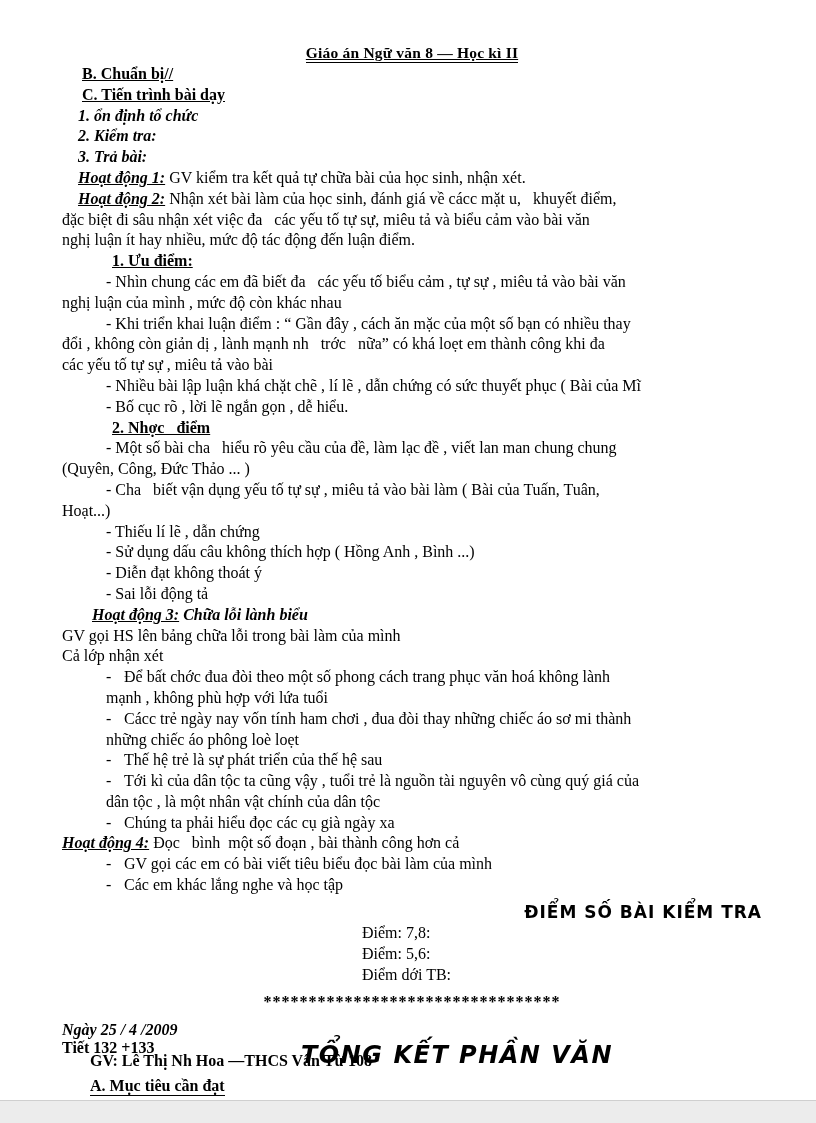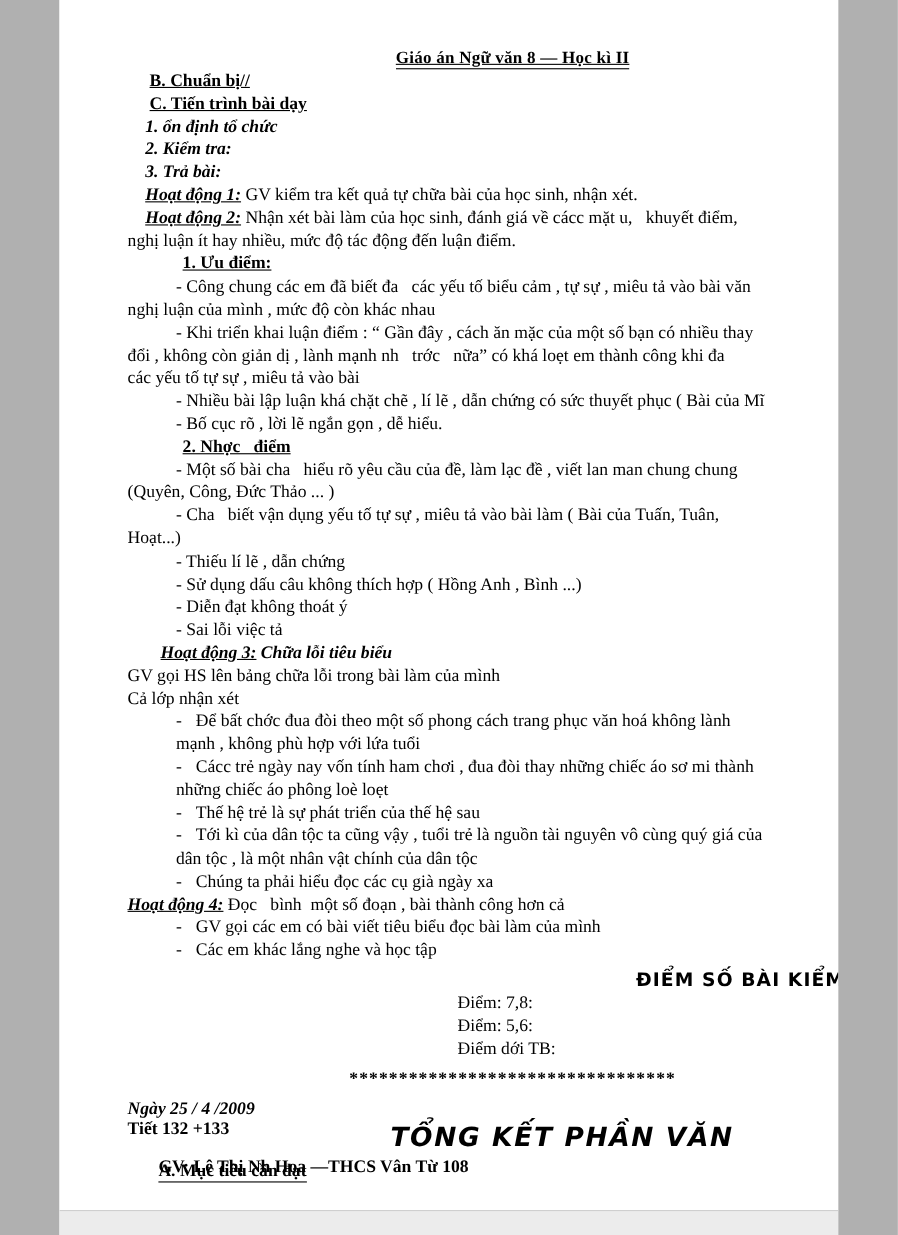--- a/index.html
+++ b/index.html
@@ -5,21 +5,21 @@
   html, body {
     margin: 0;
     padding: 0;
     background: #b0b0b0;
   }
   body {
     font-family: "Liberation Serif", serif;
   }
   .page {
     position: relative;
-    width: 708px;
+    width: 816px;
     height: 1123px;
     background: #ffffff;
     margin: 0 auto;
     overflow: hidden;
   }
   .sheet {
     position: absolute;
     left: 0;
     top: 0;
     width: 816px;
@@ -142,42 +142,43 @@
 
       <div class="line b u">B. Chuẩn bị//</div>
       <div class="line b u">C. Tiến trình bài dạy</div>
       <div class="line bi ind1">1. ổn định tổ chức</div>
       <div class="line bi ind1">2. Kiểm tra:</div>
       <div class="line bi ind1">3. Trả bài:</div>
 
       <div class="line ind1"><span class="biu">Hoạt động 1:</span><span> GV kiểm tra kết quả tự chữa bài của học sinh, nhận xét.</span></div>
 
       <div class="line ind1"><span class="biu">Hoạt động 2:</span><span> Nhận xét bài làm của học sinh, đánh giá về cácc mặt u,   khuyết điểm,</span></div>
+      <div class="line">đặc biệt đi sâu nhận xét việc đa   các yếu tố tự sự, miêu tả và biểu cảm vào bài văn</div>
       <div class="line">nghị luận ít hay nhiều, mức độ tác động đến luận điểm.</div>
 
       <div class="line b u ind2">1. Ưu điểm:</div>
-      <div class="line ind3">- Công chung các em đã biết đa   các yếu tố biểu cảm , tự sự , miêu tả vào bài văn</div>
+      <div class="line ind3">- Nhìn chung các em đã biết đa   các yếu tố biểu cảm , tự sự , miêu tả vào bài văn</div>
       <div class="line">nghị luận của mình , mức độ còn khác nhau</div>
       <div class="line ind3">- Khi triển khai luận điểm : “ Gần đây , cách ăn mặc của một số bạn có nhiều thay</div>
       <div class="line">đổi , không còn giản dị , lành mạnh nh   trớc   nữa” có khá loẹt em thành công khi đa</div>
       <div class="line">các yếu tố tự sự , miêu tả vào bài</div>
       <div class="line ind3">- Nhiều bài lập luận khá chặt chẽ , lí lẽ , dẫn chứng có sức thuyết phục ( Bài của Mĩ</div>
       <div class="line ind3">- Bố cục rõ , lời lẽ ngắn gọn , dễ hiểu.</div>
 
       <div class="line b u ind2">2. Nhợc   điểm</div>
       <div class="line ind3">- Một số bài cha   hiểu rõ yêu cầu của đề, làm lạc đề , viết lan man chung chung</div>
       <div class="line">(Quyên, Công, Đức Thảo ... )</div>
       <div class="line ind3">- Cha   biết vận dụng yếu tố tự sự , miêu tả vào bài làm ( Bài của Tuấn, Tuân,</div>
       <div class="line">Hoạt...)</div>
       <div class="line ind3">- Thiếu lí lẽ , dẫn chứng</div>
       <div class="line ind3">- Sử dụng dấu câu không thích hợp ( Hồng Anh , Bình ...)</div>
       <div class="line ind3">- Diễn đạt không thoát ý</div>
-      <div class="line ind3">- Sai lỗi việc tả</div>
-
-      <div class="line ind2"><span class="biu">Hoạt động 3:</span><span class="bi"> Chữa lỗi tiêu biểu</span></div>
+      <div class="line ind3">- Sai lỗi động tả</div>
+
+      <div class="line ind2"><span class="biu">Hoạt động 3:</span><span class="bi"> Chữa lỗi lành biểu</span></div>
       <div class="line">GV gọi HS lên bảng chữa lỗi trong bài làm của mình</div>
       <div class="line">Cả lớp nhận xét</div>
 
       <div class="bullet-row">
         <div class="dash">-</div>
         <div class="txt">
           <div>Để bất chớc   đua đòi theo một số phong cách trang phục văn hoá không lành</div>
           <div style="margin-left:-18px">mạnh , không phù hợp với lứa tuổi</div>
         </div>
       </div>

